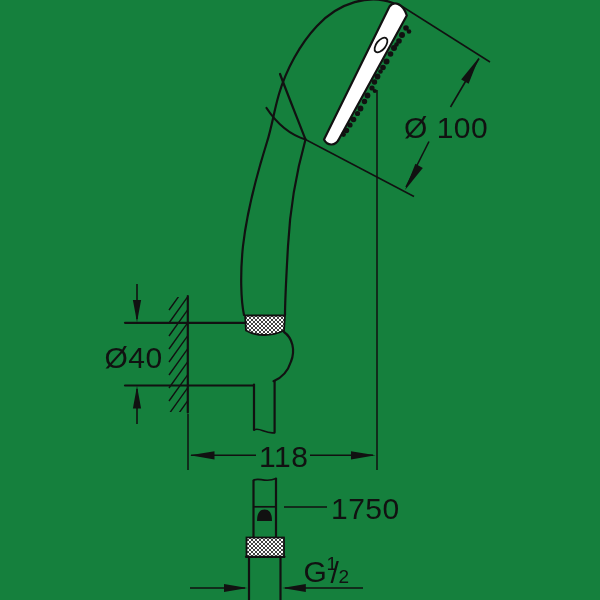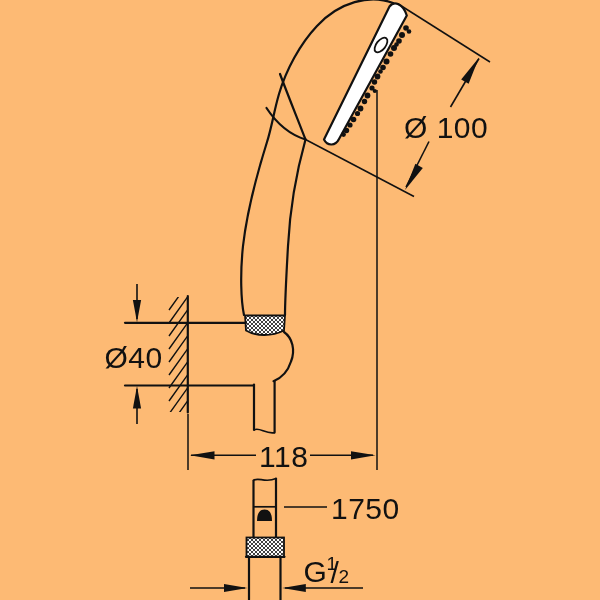--- a/index.html
+++ b/index.html
@@ -1,16 +1,16 @@
 <!DOCTYPE html>
 <html><head>
 <meta charset="utf-8">
 <style>
   html,body{margin:0;padding:0;background:#ffffff;}
-  .stage{position:relative;width:600px;height:600px;background:#fdba74;overflow:hidden;
+  .stage{position:relative;width:600px;height:600px;background:#15803d;overflow:hidden;
          font-family:"Liberation Sans", sans-serif;}
   svg{display:block;}
   .obj{stroke:#111111;fill:none;stroke-width:2.2;stroke-linejoin:round;stroke-linecap:round;}
   .obj-thin{stroke:#111111;fill:none;stroke-width:1.7;stroke-linejoin:round;}
   .dim{stroke:#111111;fill:none;stroke-width:1.6;}
   .dim-ext{stroke:#111111;fill:none;stroke-width:1.5;}
   .arrow{fill:#111111;stroke:none;}
   .dim-text{font-family:"Liberation Sans", sans-serif;font-size:30px;fill:#111111;letter-spacing:0.5px;}
   .dim-text-small{font-family:"Liberation Sans", sans-serif;font-size:19px;fill:#111111;}
   .hatch{stroke:#111111;stroke-width:1.4;fill:none;}

